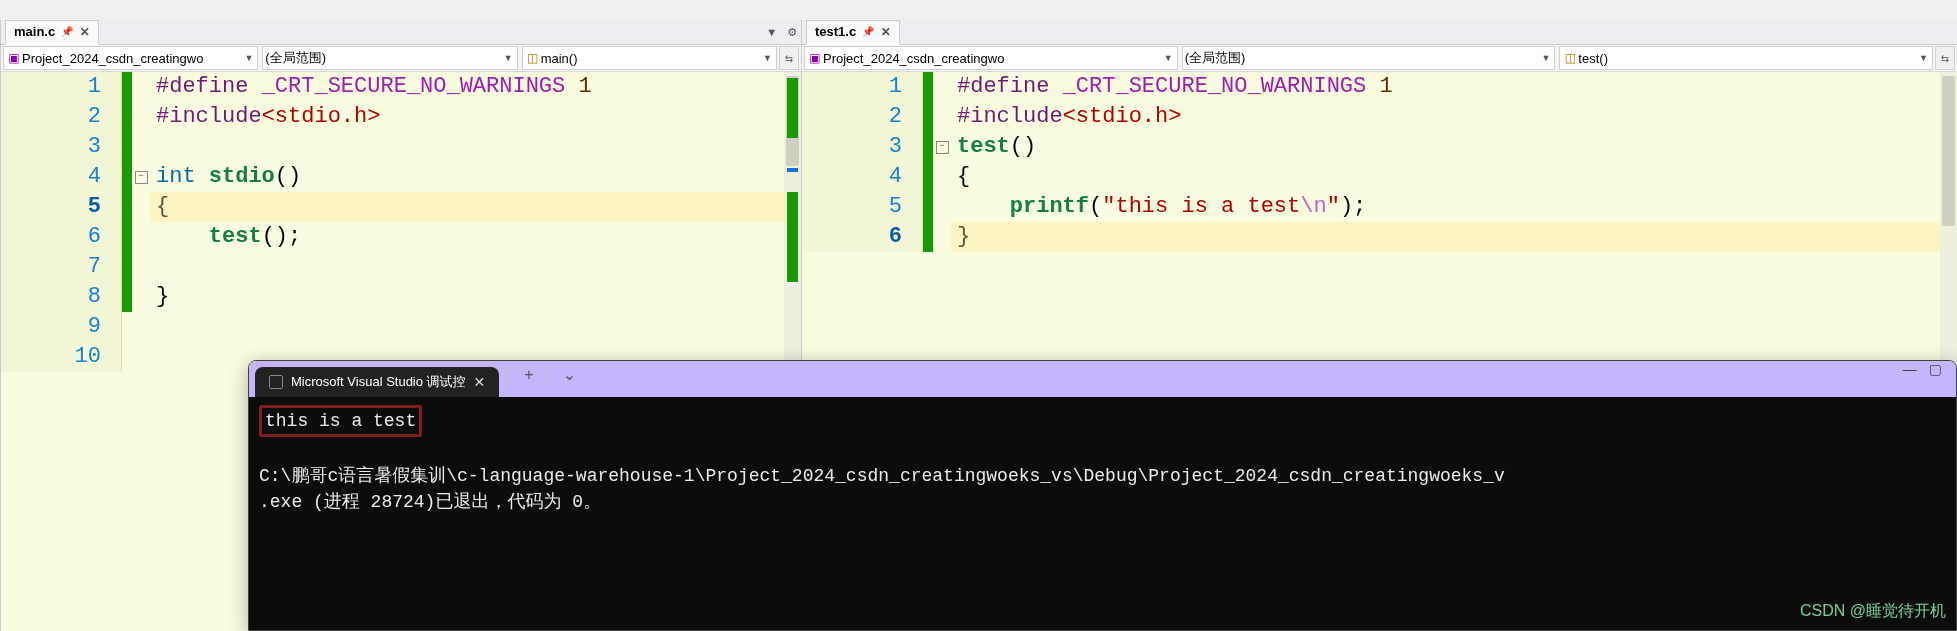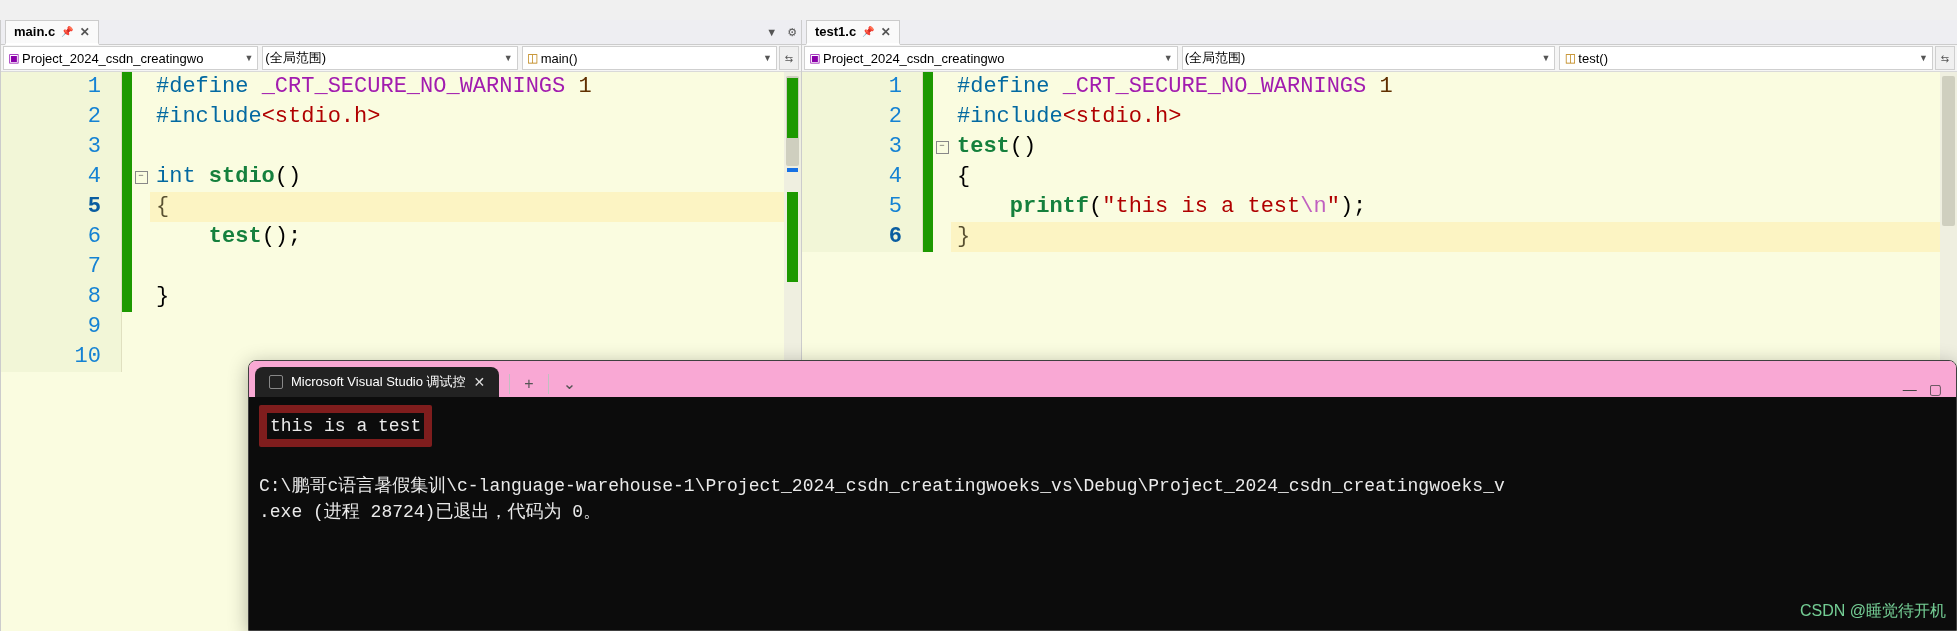--- a/index.html
+++ b/index.html
@@ -82,21 +82,21 @@
 .line { display:flex; align-items:center; height:30px;}
 .gutter { width:100px; text-align:right; padding-right:20px; color:#1582d3; background:#f2f6d7; border-right:1px solid #e0e0c0; user-select:none; flex:0 0 100px; position:relative;}
 .gutter.cur { font-weight:700; color:#0a5da0;}
 .green-bar { width:10px; background:#1d9900; flex:0 0 10px; align-self:stretch;}
 .outline-col { width:18px; flex:0 0 18px; display:flex; align-items:center; justify-content:center; color:#888; font-size:14px; background:#fafce0;}
 .outline-col .box { width:11px; height:11px; border:1px solid #888; font-size:9px; line-height:9px; text-align:center; color:#555;}
 .outline-col .vline { width:0; border-left:1px dotted #aaa; height:100%;}
 .code { padding-left:6px; white-space:pre; flex:1; position:relative;}
 .hl-curline { position:absolute; left:0; right:0; height:30px; background:rgba(255,230,140,0.35); pointer-events:none;}
 
-.tok-pp { color:#0369a1;}
+.tok-pp { color:#701a75;}
 .tok-macro { color:#a21caf;}
 .tok-kw { color:#0369a1;}
 .tok-angle { color:#b00000;}
 .tok-id { color:#15803d;font-weight:bold;}
 .tok-num { color:#603000;}
 .tok-str { color:#b00000;}
 .tok-esc { color:#c060c0;}
 
 .scrollbar-v { position:absolute; right:0; top:0; width:17px; height:100%; background:#efefe0;}
 .scrollbar-v .thumb { position:absolute; left:2px; right:2px; top:4px; height:90px; background:#cfcfbf; border-radius:2px;}
@@ -112,22 +112,22 @@
   right: 0;
   bottom: 0;
   border: 1px solid #404040;
   border-radius: 8px 8px 0 0;
   overflow: hidden;
   box-shadow: 0 4px 20px rgba(0,0,0,0.3);
   display:flex; flex-direction:column;
 }
 .console .title-bar {
   height: 36px;
-  display:flex; align-items:flex-end;
-  background:#f9a8d4;
+  display:flex; align-items:flex-start;
+  background:#c4b5fd;
   padding-left: 6px;
 }
 .console .ctab {
   height:30px; display:flex; align-items:center; gap:8px;
   background:#222; color:#fff; font-size:13px; padding:0 14px;
   border-radius: 8px 8px 0 0; margin-top:6px;
 }
 .console .ctab .ci { width:12px;height:12px;border:1px solid #888;border-radius:2px;display:inline-block;}
 .console .ctab .cx { font-size:14px; color:#ddd;}
 .console .btns { display:flex; align-items:center; gap:8px; color:#555; font-size:16px; padding:0 10px;}
@@ -136,21 +136,21 @@
 .console .title-bar .spacer { flex:1;}
 .console .winbtns { display:flex; gap:12px; padding-right:14px; color:#444; font-size:14px; align-items:center;}
 
 .console .body {
   flex:1; background:#0c0c0c; color:#eaeaea;
   font-family: Consolas, "Courier New", monospace;
   font-size: 18px; padding: 8px 10px; line-height: 26px;
   white-space: pre; position:relative;
 }
 .red-box {
-  border: 8px solid #7f1d1d;
+  border: 3px solid #7f1d1d;
   display: inline-block;
   padding: 0 3px;
   border-radius: 2px;
 }
 .watermark {
   position:absolute; right:10px; bottom:6px; color:#86efac; font-size:16px;
   font-family: "Segoe UI", sans-serif; opacity:0.85;
 }
 </style>
 </head>

